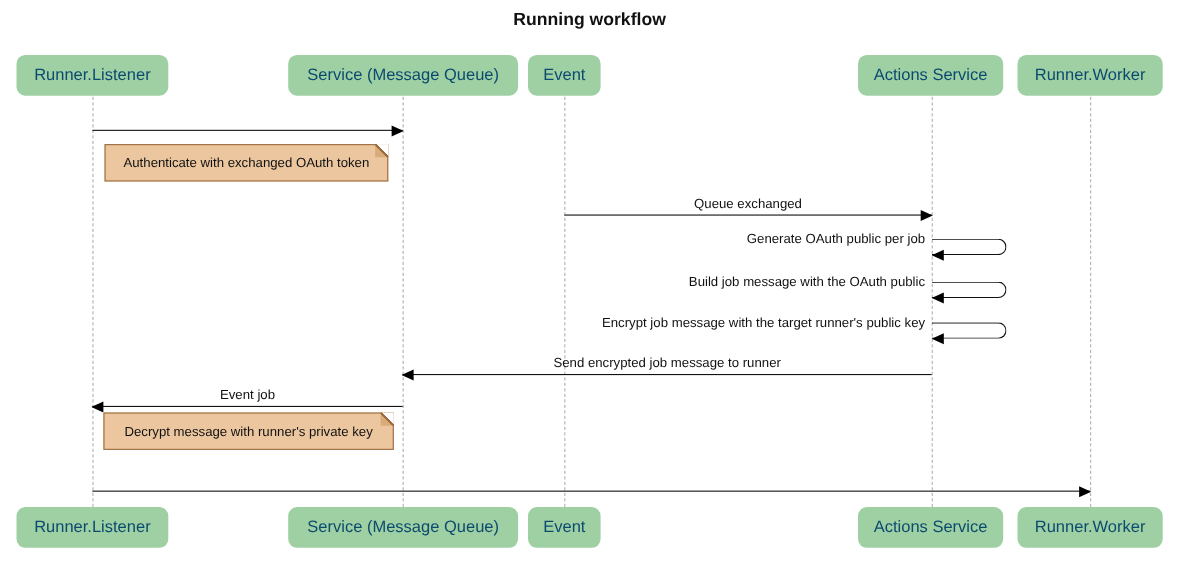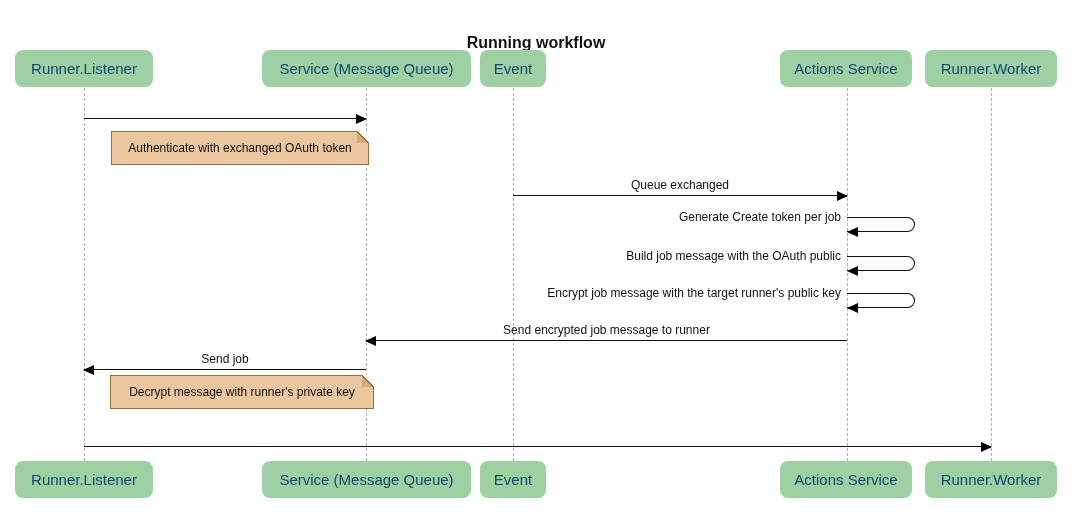--- a/index.html
+++ b/index.html
@@ -11,21 +11,20 @@
     font-family: "Liberation Sans", sans-serif;
     color: #111;
     overflow: hidden;
   }
   .title {
     position: absolute;
     top: 10px; left: 0; right: 0;
     text-align: center;
     font-size: 16px;
     font-weight: bold;
-    margin-top: 24px;
   }
   .lifeline {
     position: absolute;
     top: 88px;
     height: 373px;
     width: 0;
     border-left: 1.3px dashed #b1b1b1;
   }
   .actor {
     position: absolute;
@@ -75,21 +74,20 @@
     position: absolute;
     height: 34px;
     box-sizing: border-box;
     background: #ebc69e;
     border: 1.2px solid #9a6b3f;
     display: flex;
     align-items: center;
     justify-content: center;
     font-size: 12px;
     color: #111;
-    margin-left: 16px;
   }
   .note .fold {
     position: absolute;
     top: -1.2px; right: -1.2px;
     width: 12px; height: 12px;
     background: linear-gradient(to top right,
       #d9ab78 0%, #d9ab78 44%,
       #9a6b3f 44%, #9a6b3f 54%,
       #ffffff 54%, #ffffff 100%);
   }
@@ -130,41 +128,41 @@
   <div class="note" style="left:95px;top:131px;width:258px">
     <span class="fold"></span>
     <span>Authenticate with exchanged OAuth token</span>
   </div>
 
   <div class="mlabel" style="left:513px;width:334px;top:178px">Queue exchanged</div>
   <div class="mline" style="left:513px;width:334px;top:195px">
     <span class="ah point-right"></span>
   </div>
 
-  <div class="mlabel ralign" style="top:210px">Generate Create token per job</div>
+  <div class="mlabel ralign" style="top:210px">Generate OAuth public per job</div>
   <div class="loop" style="left:847px;top:217px">
     <span class="ah point-left"></span>
   </div>
 
   <div class="mlabel ralign" style="top:249px">Build job message with the OAuth public</div>
   <div class="loop" style="left:847px;top:256px">
     <span class="ah point-left"></span>
   </div>
 
   <div class="mlabel ralign" style="top:286px">Encrypt job message with the target runner's public key</div>
   <div class="loop" style="left:847px;top:293px">
     <span class="ah point-left"></span>
   </div>
 
   <div class="mlabel" style="left:366px;width:481px;top:323px">Send encrypted job message to runner</div>
   <div class="mline" style="left:366px;width:481px;top:340px">
     <span class="ah point-left"></span>
   </div>
 
-  <div class="mlabel" style="left:84px;width:282px;top:352px">Send job</div>
+  <div class="mlabel" style="left:84px;width:282px;top:352px">Event job</div>
   <div class="mline" style="left:84px;width:282px;top:369px">
     <span class="ah point-left"></span>
   </div>
 
   <div class="note" style="left:94px;top:375px;width:264px">
     <span class="fold"></span>
     <span>Decrypt message with runner's private key</span>
   </div>
 
   <div class="mline" style="left:84px;width:907px;top:446px">

